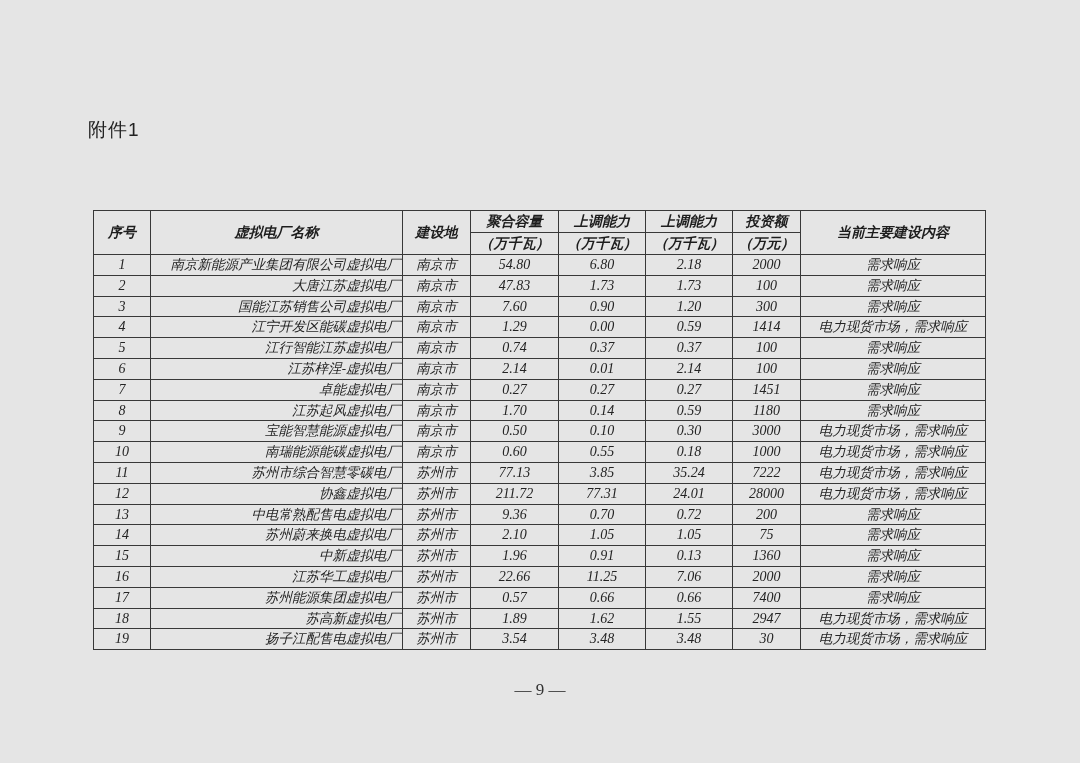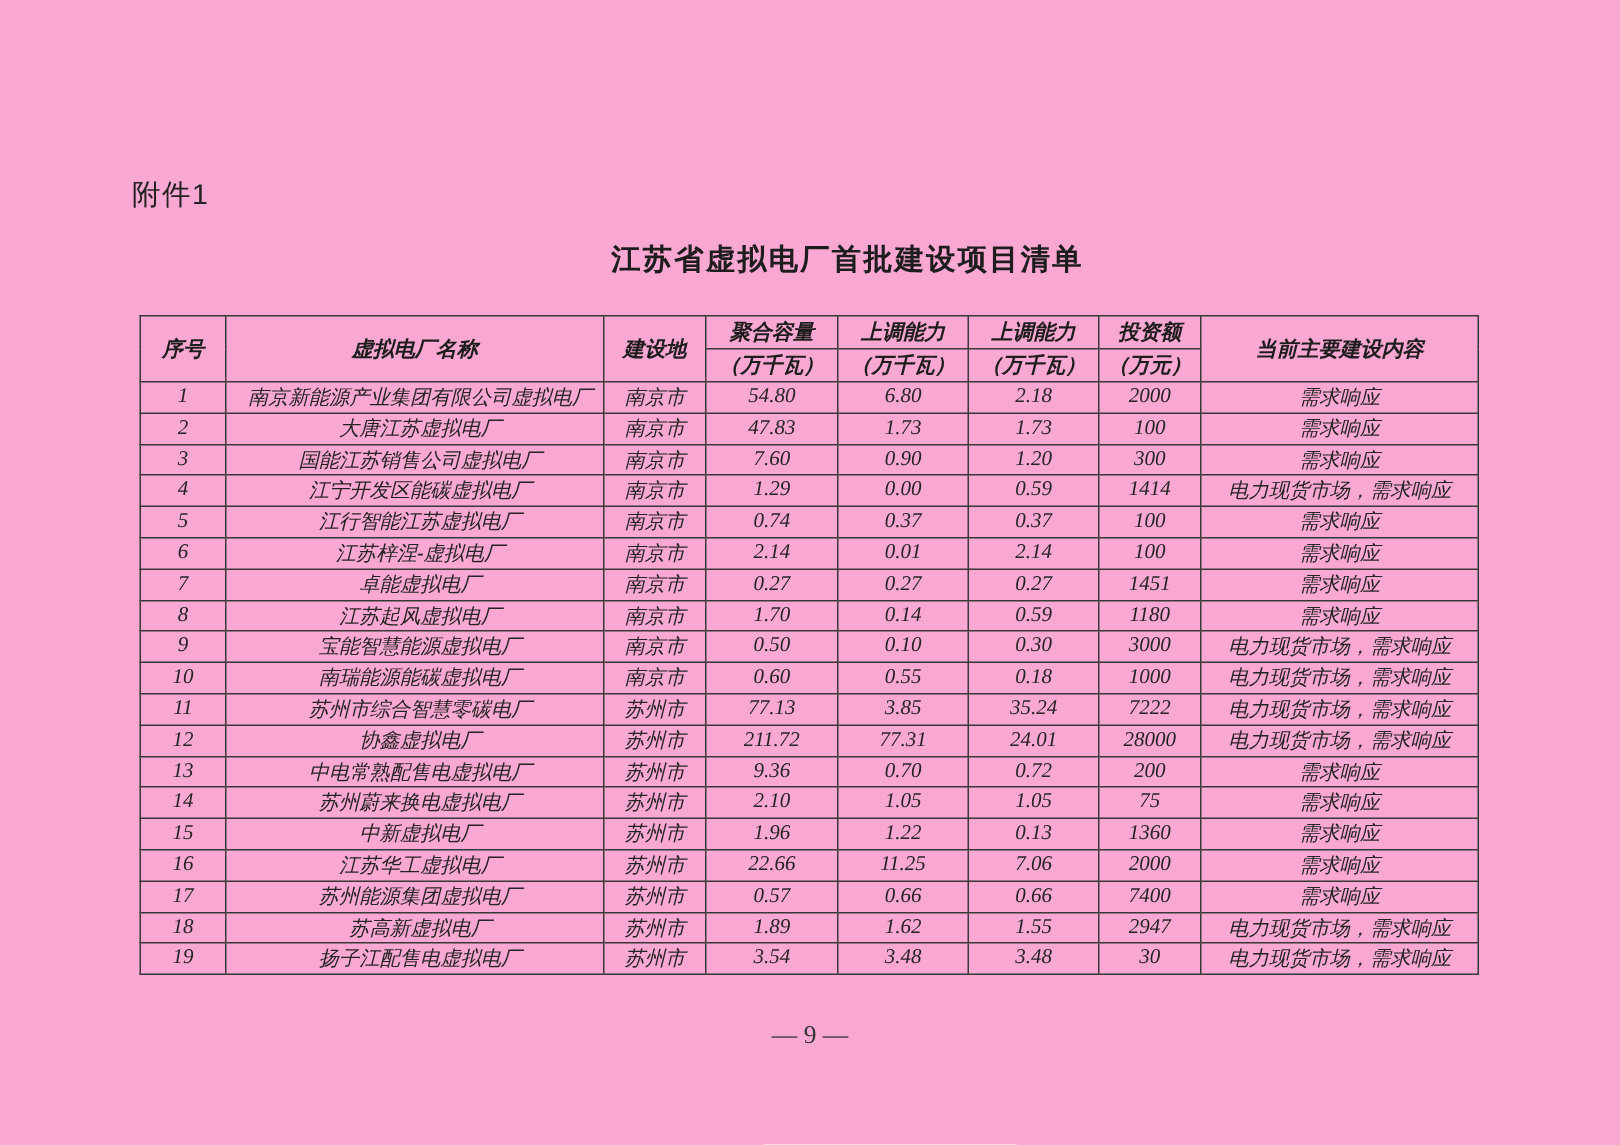--- a/index.html
+++ b/index.html
@@ -1,21 +1,21 @@
 <!DOCTYPE html>
 <html><head>
 <meta charset="utf-8">
 <style>
   * { margin: 0; padding: 0; box-sizing: border-box; }
   html, body { background: #ffffff; }
   .page {
     position: relative;
     width: 1080px;
     height: 763px;
-    background: #f9a8d4;
+    background: #e5e5e5;
     font-family: "Liberation Sans", sans-serif;
     color: #222222;
     overflow: hidden;
   }
   .attachment {
     position: absolute;
     left: 88px;
     top: 117px;
     font-size: 19px;
     letter-spacing: 1px;
@@ -58,21 +58,21 @@
     padding: 0 1px;
   }
   .doc-table tbody td {
     height: 19.8px;
     line-height: 19.8px;
     font-size: 13.5px;
     color: #242424;
     padding: 0 2px;
   }
   .doc-table td.col-name {
-    text-align: center;
+    text-align: right;
     padding-left: 9px;
     margin-left: 40px;
   }
   .doc-table td.col-seq,
   .doc-table td.col-capacity,
   .doc-table td.col-up,
   .doc-table td.col-down,
   .doc-table td.col-investment {
     font-family: "Liberation Serif", serif;
     font-size: 14px;
@@ -88,21 +88,20 @@
     color: #333333;
   }
 </style>
 </head>
 <body>
 
 <div class="page">
 
   <div class="attachment">附件1</div>
 
-  <div class="doc-title">江苏省虚拟电厂首批建设项目清单</div>
 
   <table class="doc-table">
     <colgroup>
       <col style="width:57px">
       <col style="width:252px">
       <col style="width:68px">
       <col style="width:88px">
       <col style="width:87px">
       <col style="width:87px">
       <col style="width:68px">
@@ -265,21 +264,21 @@
           <td class="col-up">1.05</td>
           <td class="col-down">1.05</td>
           <td class="col-investment">75</td>
           <td class="col-content">需求响应</td>
         </tr>
         <tr>
           <td class="col-seq">15</td>
           <td class="col-name">中新虚拟电厂</td>
           <td class="col-location">苏州市</td>
           <td class="col-capacity">1.96</td>
-          <td class="col-up">1.22</td>
+          <td class="col-up">0.91</td>
           <td class="col-down">0.13</td>
           <td class="col-investment">1360</td>
           <td class="col-content">需求响应</td>
         </tr>
         <tr>
           <td class="col-seq">16</td>
           <td class="col-name">江苏华工虚拟电厂</td>
           <td class="col-location">苏州市</td>
           <td class="col-capacity">22.66</td>
           <td class="col-up">11.25</td>

